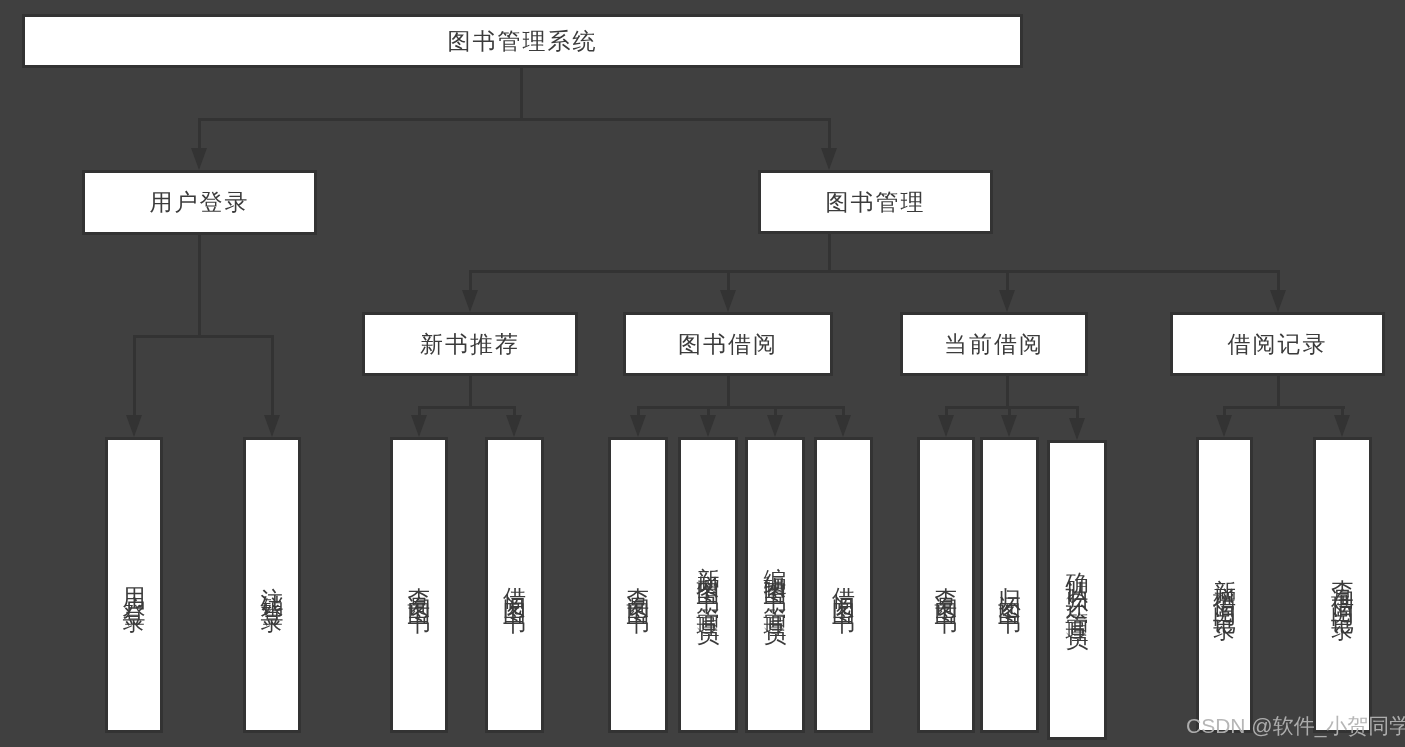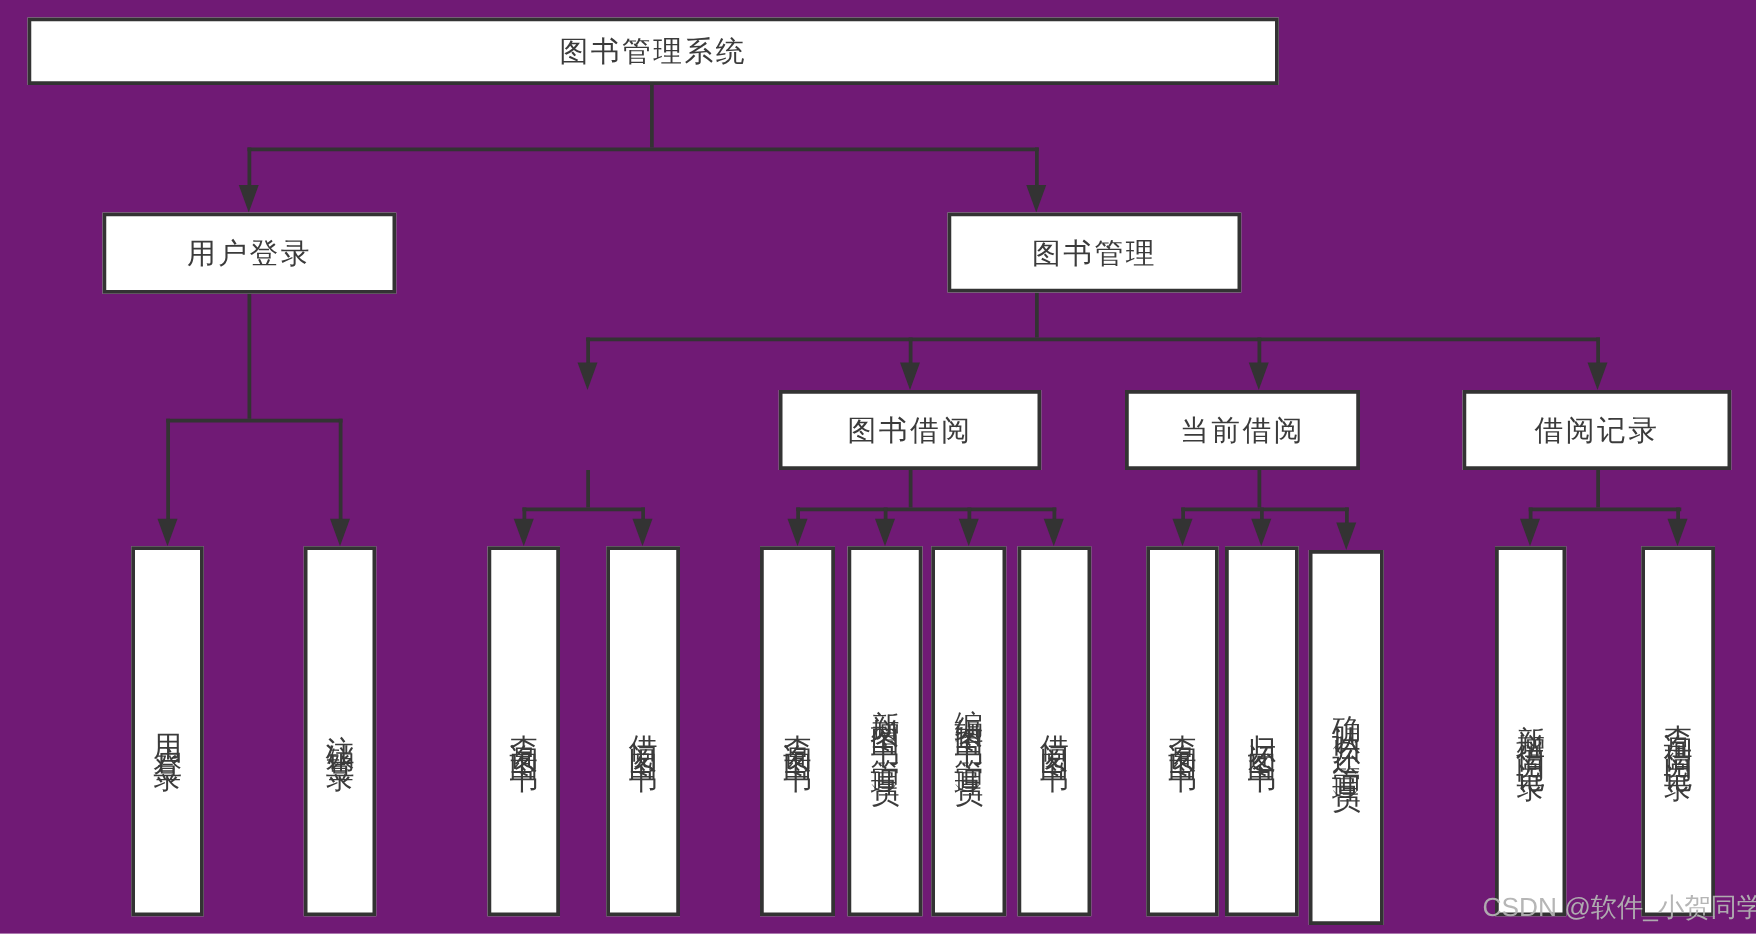--- a/index.html
+++ b/index.html
@@ -1,18 +1,18 @@
 <!DOCTYPE html>
 <html><head>
 <meta charset="utf-8">
 <style>
   * { margin: 0; padding: 0; box-sizing: border-box; }
   html, body { width: 1405px; height: 747px; background: #ffffff; }
   body { font-family: "Liberation Sans", sans-serif; }
-  .canvas { position: relative; width: 1405px; height: 747px; background: #701a75; overflow: hidden; }
+  .canvas { position: relative; width: 1405px; height: 747px; background: #404040; overflow: hidden; }
 
   .box {
     position: absolute;
     background: #ffffff;
     border: 3px solid #333333;
     display: flex;
     align-items: center;
     justify-content: center;
     z-index: 2;
   }
@@ -115,20 +115,23 @@
     <span class="hlabel">图书管理系统</span>
   </div>
 
   <div class="box" style="left:82px; top:170px; width:235px; height:65px;">
     <span class="hlabel">用户登录</span>
   </div>
   <div class="box" style="left:712px; top:170px; width:235px; height:64px;margin-left:46px;">
     <span class="hlabel">图书管理</span>
   </div>
 
+  <div class="box" style="left:362px; top:312px; width:216px; height:64px;">
+    <span class="hlabel">新书推荐</span>
+  </div>
   <div class="box" style="left:623px; top:312px; width:210px; height:64px;">
     <span class="hlabel">图书借阅</span>
   </div>
   <div class="box" style="left:900px; top:312px; width:188px; height:64px;">
     <span class="hlabel">当前借阅</span>
   </div>
   <div class="box" style="left:1170px; top:312px; width:215px; height:64px;">
     <span class="hlabel">借阅记录</span>
   </div>
 

